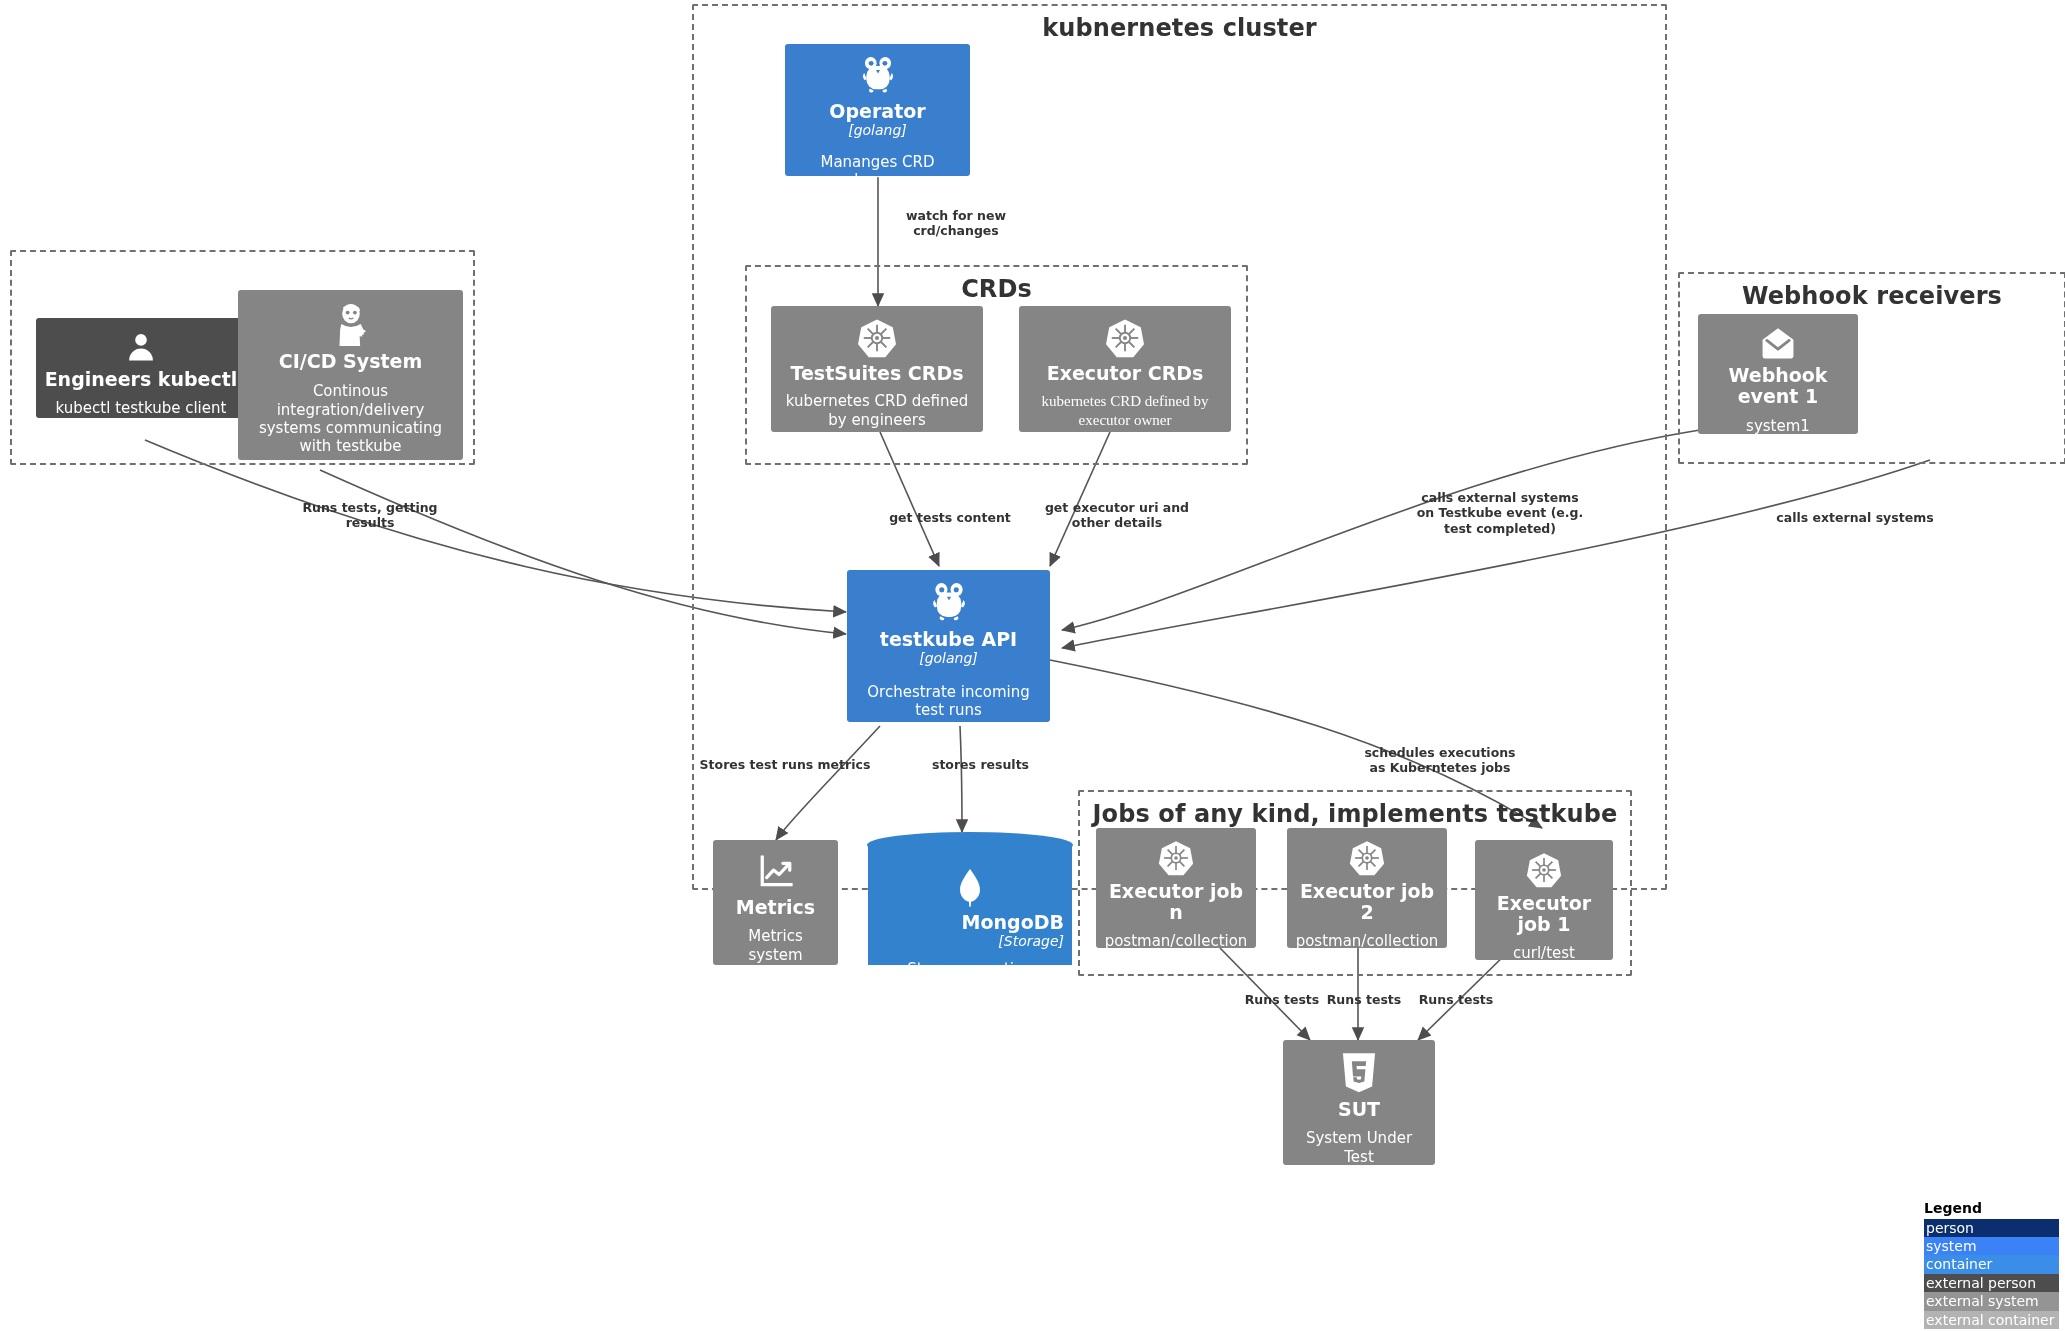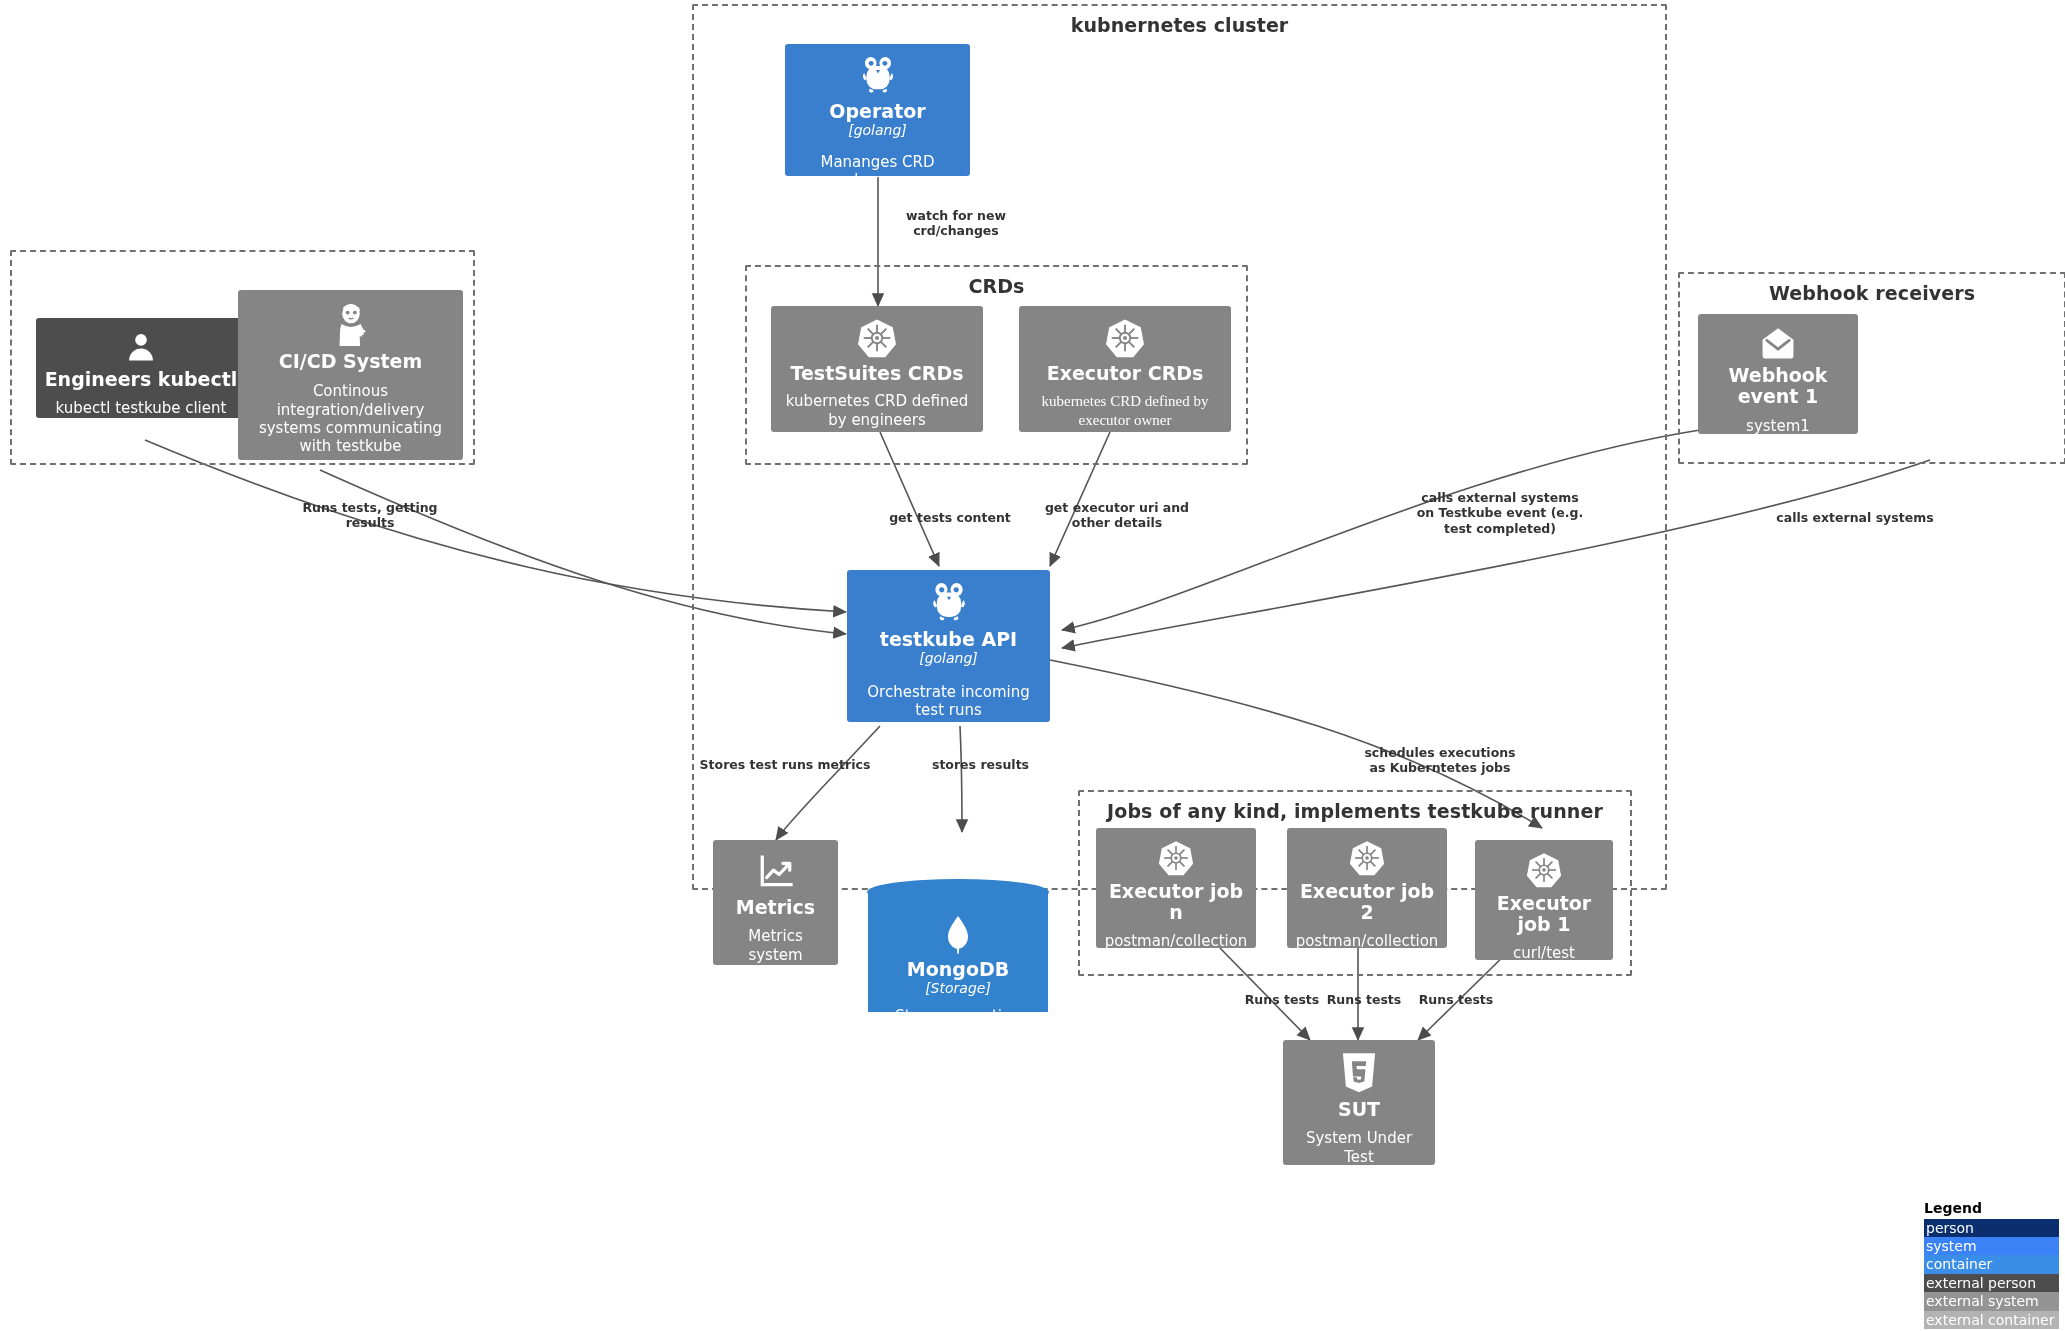--- a/index.html
+++ b/index.html
@@ -32,21 +32,21 @@
     position: absolute;
     border: 2px dashed #707070;
     border-radius: 2px;
     box-sizing: border-box;
   }
   .boundary-title {
     position: absolute;
     left: 0; right: 0;
     top: 8px;
     text-align: center;
-    font-size: 19px;
+    font-size: 24px;
     font-weight: bold;
     color: #333333;
     letter-spacing: 0.1px;
   }
   .node {
     position: absolute;
     box-sizing: border-box;
     display: flex;
     flex-direction: column;
     align-items: center;
@@ -323,21 +323,21 @@
       <svg width="40" height="40" viewBox="0 0 32 32" fill="none" stroke="#ffffff" stroke-width="2.6">
         <path d="M5 4 V26 H28" stroke-linecap="square"></path>
         <path d="M8.5 20.5 L14 14.5 L18.5 18 L26.5 9.5" stroke-linecap="round" stroke-linejoin="round"></path>
         <path d="M21.5 9 H27 V14.5" stroke-linecap="round" stroke-linejoin="round"></path>
       </svg>
     </span>
     <span class="title">Metrics</span>
     <span class="desc" style="margin-top:9px;">Metrics system</span>
   </div>
 
-  <div class="node cylinder" style="left:868px; top:892px; width:180px; height:120px;">
+  <div class="node cylinder" style="left:868px; top:845px; width:204px; height:120px;align-items:flex-end;">
     <span class="cyl-bottom"></span>
     <span class="cyl-top"></span>
     <span class="icon" style="position:relative;">
       <svg width="24" height="38" viewBox="0 0 20 32" fill="#ffffff">
         <path d="M10 0 C 14.6 6.4 18.4 12 18.4 17.4 C 18.4 23 14.6 26.6 10.9 27.6
                  L10.6 31.8 L9.4 31.8 L9.1 27.6 C 5.4 26.6 1.6 23 1.6 17.4
                  C 1.6 12 5.4 6.4 10 0 z"></path>
       </svg>
     </span>
     <span class="title" style="position:relative;">MongoDB</span>

